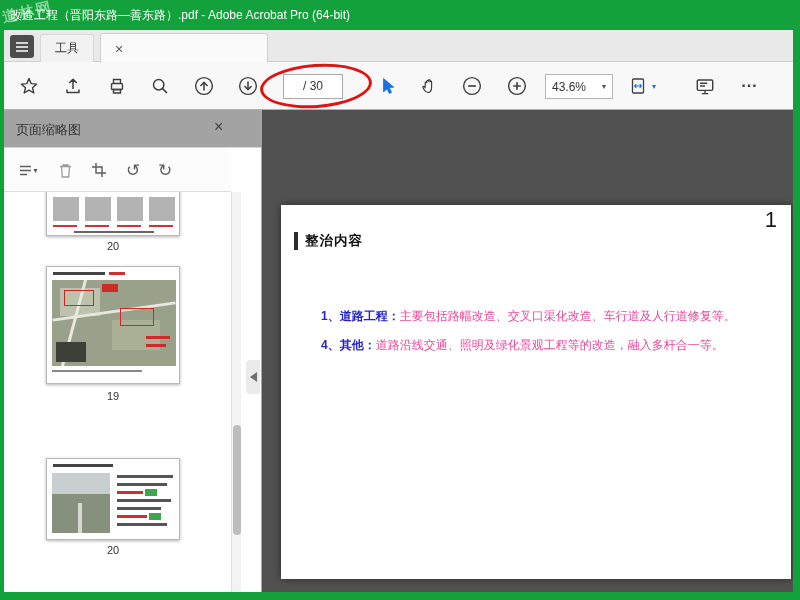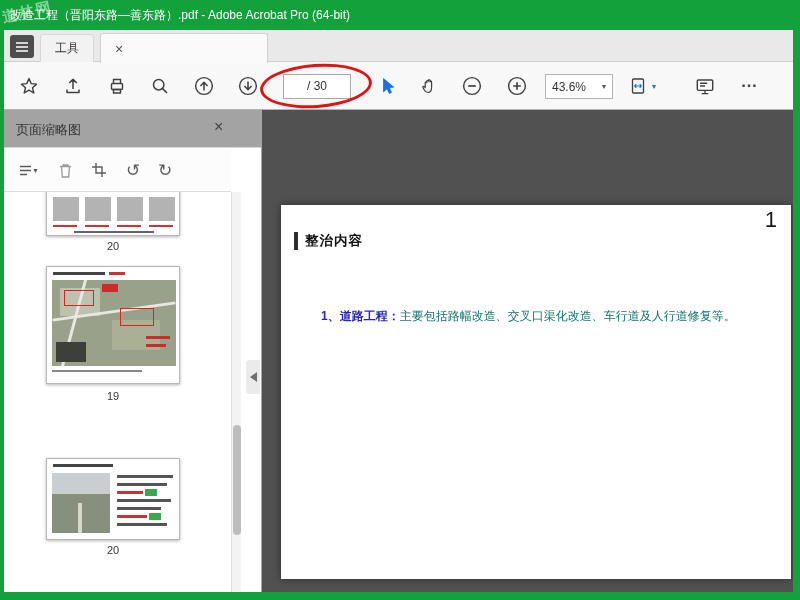--- a/index.html
+++ b/index.html
@@ -12,21 +12,21 @@
   .tabbar{position:absolute;left:0;top:0;width:100%;height:32px;background:#e9e9e9;border-bottom:1px solid #cfcfcf;}
   .menu-btn{position:absolute;left:6px;top:5px;width:24px;height:23px;background:#4d4d4d;border-radius:3px;display:flex;align-items:center;justify-content:center;}
   .tab{position:absolute;font-size:12px;color:#333;display:flex;align-items:center;}
   .tab-tools{left:36px;top:4px;width:54px;height:28px;background:#f2f2f2;border:1px solid #d8d8d8;border-bottom:none;border-radius:3px 3px 0 0;justify-content:center;}
   .tab-doc{left:96px;top:3px;width:168px;height:30px;background:#fafafa;border:1px solid #d0d0d0;border-bottom:none;border-radius:3px 3px 0 0;padding:0 8px;z-index:2;}
   .tab-doc .lbl{flex:1;white-space:nowrap;overflow:hidden;}
   .tab-close{color:#555;font-size:14px;margin-left:6px;cursor:default;}
   
   .toolbar{position:absolute;left:0;top:32px;width:100%;height:48px;background:#f8f8f8;border-bottom:1px solid #b3b3b3;}
   .tb-btn{position:absolute;top:11px;width:26px;height:26px;display:flex;align-items:center;justify-content:center;border-radius:3px;}
-  .page-input{position:absolute;left:279px;top:12px;width:68px;height:25px;background:#fff;border:1px solid #a9a9a9;font-size:12px;color:#333;text-align:center;line-height:23px;z-index:1;}
+  .page-input{position:absolute;left:279px;top:12px;width:60px;height:25px;background:#fff;border:1px solid #a9a9a9;font-size:12px;color:#333;text-align:center;line-height:23px;z-index:1;}
   .red-ellipse{position:absolute;left:256px;top:2px;width:112px;height:44px;border:3px solid #e01212;border-radius:50%;transform:rotate(-4deg);z-index:5;pointer-events:none;}
   .zoom-box{position:absolute;left:541px;top:12px;width:68px;height:25px;background:#fff;border:1px solid #b5b5b5;font-size:12px;color:#333;display:flex;align-items:center;padding:0 6px;}
   .zoom-box .val{flex:1;}
   .caret{font-size:8px;color:#555;}
   .caret-blue{font-size:8px;color:#1473e6;}
   .fit-group{position:absolute;left:624px;top:11px;width:42px;height:26px;display:flex;align-items:center;gap:4px;}
   .more-btn{position:absolute;left:732px;top:9px;width:26px;height:26px;text-align:center;font-size:17px;font-weight:bold;color:#444;line-height:22px;}
   
   .panel{position:absolute;left:0;top:80px;width:258px;bottom:0;background:#ffffff;border-right:1px solid #a6a6a6;}
   .panel-header{position:absolute;left:0;top:0;width:100%;height:38px;border-bottom:1px solid #d6d6d6;background:#a3a3a3;}
@@ -49,21 +49,21 @@
   
   .docarea{position:absolute;left:258px;top:80px;right:0;bottom:0;background:#515151;}
   .pdf-page{position:absolute;left:19px;top:95px;width:510px;height:374px;background:#ffffff;box-shadow:0 0 8px rgba(0,0,0,0.45);}
   .page-num{position:absolute;right:14px;top:2px;font-size:22px;color:#1a1a1a;}
   .heading-row{position:absolute;left:13px;top:27px;display:flex;align-items:center;}
   .heading-bar{width:4px;height:18px;background:#2e2e2e;margin-right:7px;}
   .heading{font-size:13.5px;font-weight:bold;color:#111;letter-spacing:1px;}
   .item-list{position:absolute;left:40px;top:103px;right:8px;}
   .item{margin-bottom:12px;font-size:12px;line-height:17px;white-space:nowrap;}
   .item-label{color:#2323c8;font-weight:bold;}
-  .item-text{color:#0f766e;}
+  .item-text{color:#ec4899;}
   svg{display:block;}
 </style>
 </head>
 <body>
 
 <div id="app">
 
   <div class="titlebar">
     <span class="title-text">改造工程（晋阳东路—善东路）.pdf - Adobe Acrobat Pro (64-bit)</span>
     <span class="watermark">道林网</span>
@@ -299,18 +299,21 @@
       <div class="pdf-page">
         <div class="page-num">1</div>
         <div class="heading-row">
           <div class="heading-bar"></div>
           <span class="heading">整治内容</span>
         </div>
         <div class="item-list">
           <div class="item">
             <span class="item-label">1、道路工程：</span><span class="item-text">主要包括路幅改造、交叉口渠化改造、车行道及人行道修复等。</span>
           </div>
+          <div class="item">
+            <span class="item-label">4、其他：</span><span class="item-text">道路沿线交通、照明及绿化景观工程等的改造，融入多杆合一等。</span>
+          </div>
         </div>
       </div>
     </div>
 
   </div>
 </div>
 
 </body></html>

